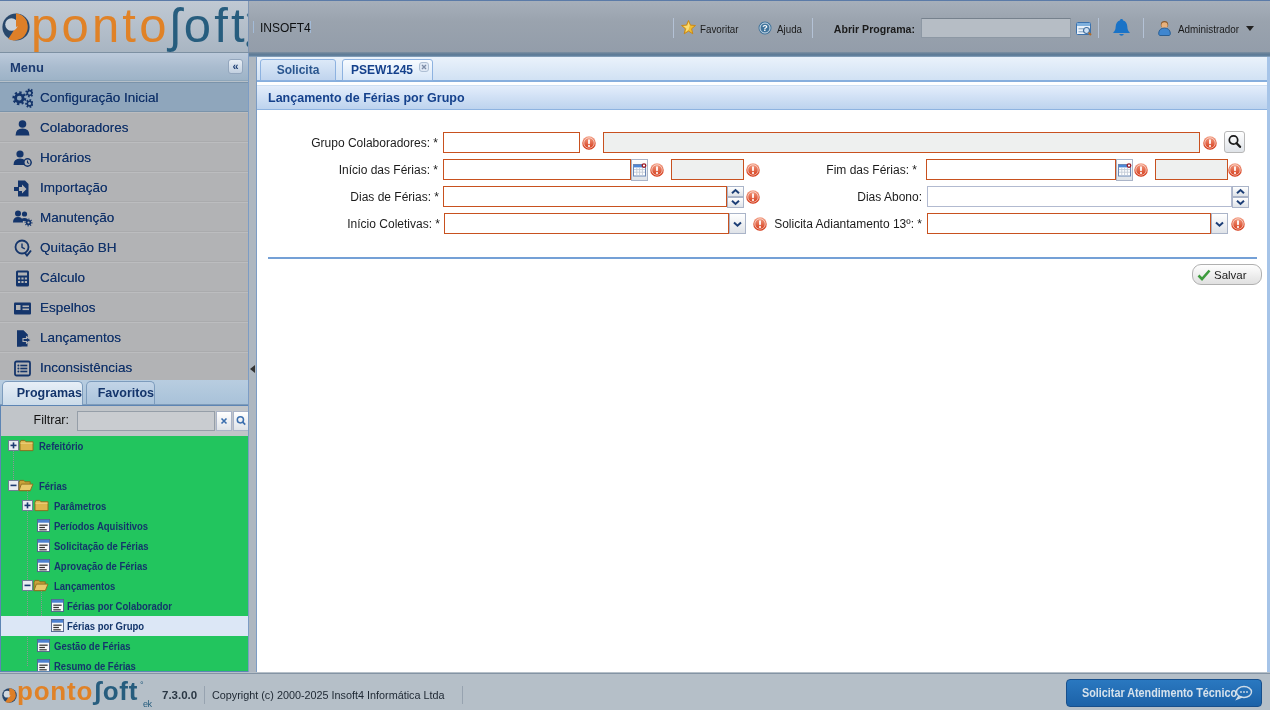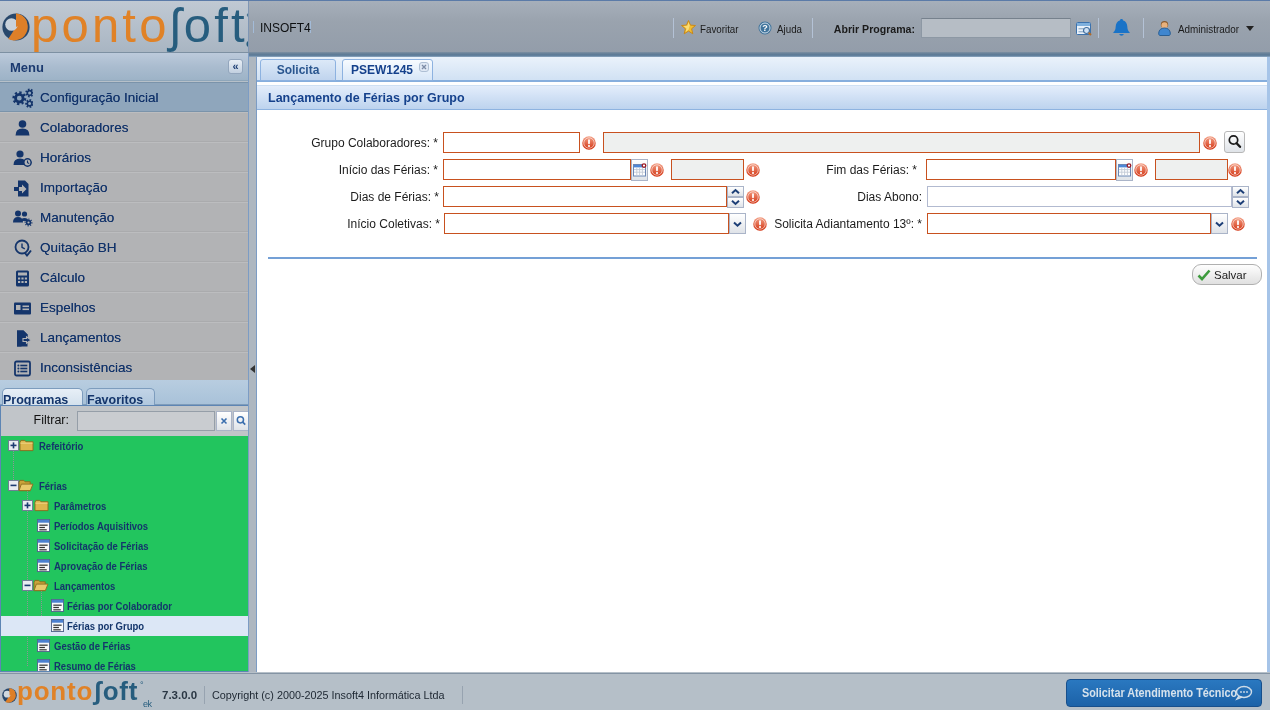--- a/index.html
+++ b/index.html
@@ -12,21 +12,21 @@
 #sidebar{position:absolute;left:0;top:53px;width:249px;height:619px}
 #menuhdr{position:absolute;left:0;top:0;width:249px;height:28px;background:linear-gradient(#bccadb 0%,#aabccf 50%,#9db3c7 100%);border-bottom:1px solid #8ea6ba}
 #menuhdr .t{position:absolute;left:10px;top:7px;font-size:13px;font-weight:bold;color:#1b3a70}
 #collbtn{position:absolute;right:6px;top:6px;width:15px;height:15px;border:1px solid #93a6bd;border-radius:3px;background:linear-gradient(#e8eef5,#c2d0e0);color:#1e3f74;font-size:11px;font-weight:bold;text-align:center;line-height:13px}
 #menulist{position:absolute;left:0;top:29px;width:249px;height:298px;background:#b2b3b5;overflow:hidden}
 .mitem{position:absolute;left:0;width:249px;height:30px;border-top:1px solid #bcbdbf;border-bottom:1px solid #aaabad}
 .mitem .lbl{position:absolute;left:40px;top:7px;font-size:13.5px;color:#0f3169;text-shadow:0 0 .6px rgba(15,49,105,.7)}
 .mitem svg{position:absolute;left:12px;top:5px}
 .msel{background:#8fa6bc;border-top:1px solid #7a93aa;border-bottom:1px solid #7a93aa}
 #sidetabs{position:absolute;left:0;top:327px;width:249px;height:25px;background:linear-gradient(#b8cde0,#a9c2d9);border-bottom:1px solid #7f9cba}
-.stab{position:absolute;top:8px;height:24px;border:1px solid #7d9cbd;border-bottom:none;border-radius:5px 5px 0 0;font-size:12.5px;font-weight:bold;color:#14356b;text-align:left}
+.stab{position:absolute;top:1px;height:24px;border:1px solid #7d9cbd;border-bottom:none;border-radius:5px 5px 0 0;font-size:12.5px;font-weight:bold;color:#14356b;text-align:right}
 #filterpanel{position:absolute;left:0;top:352px;width:249px;height:267px;border:1px solid #5d85b4;background:#b4b5b7}
 #filterrow{position:absolute;left:0;top:0;width:247px;height:30px;background:#c1c5c9}
 #tree{position:absolute;left:0;top:30px;width:247px;height:235px;background:#22c55e;overflow:hidden}
 .trow{position:absolute;left:0;width:247px;height:20px}
 .trow .txt{position:absolute;top:4px;font-size:10.8px;font-weight:bold;color:#14356b;white-space:nowrap;transform:scaleX(.88);transform-origin:0 0}
 .tsel{background:#dce7f6}
 #gutter{position:absolute;left:249px;top:57px;width:7px;height:615px;background:#aeb7c0}
 #main{position:absolute;left:257px;top:57px;width:1010px;height:615px;background:#fff}
 #rstrip{position:absolute;left:1267px;top:57px;width:3px;height:615px;background:#a6c4e8}
 #mtabbar{position:absolute;left:0;top:0;width:1010px;height:25px;background:linear-gradient(#eaf2fb,#cfe0f3)}

